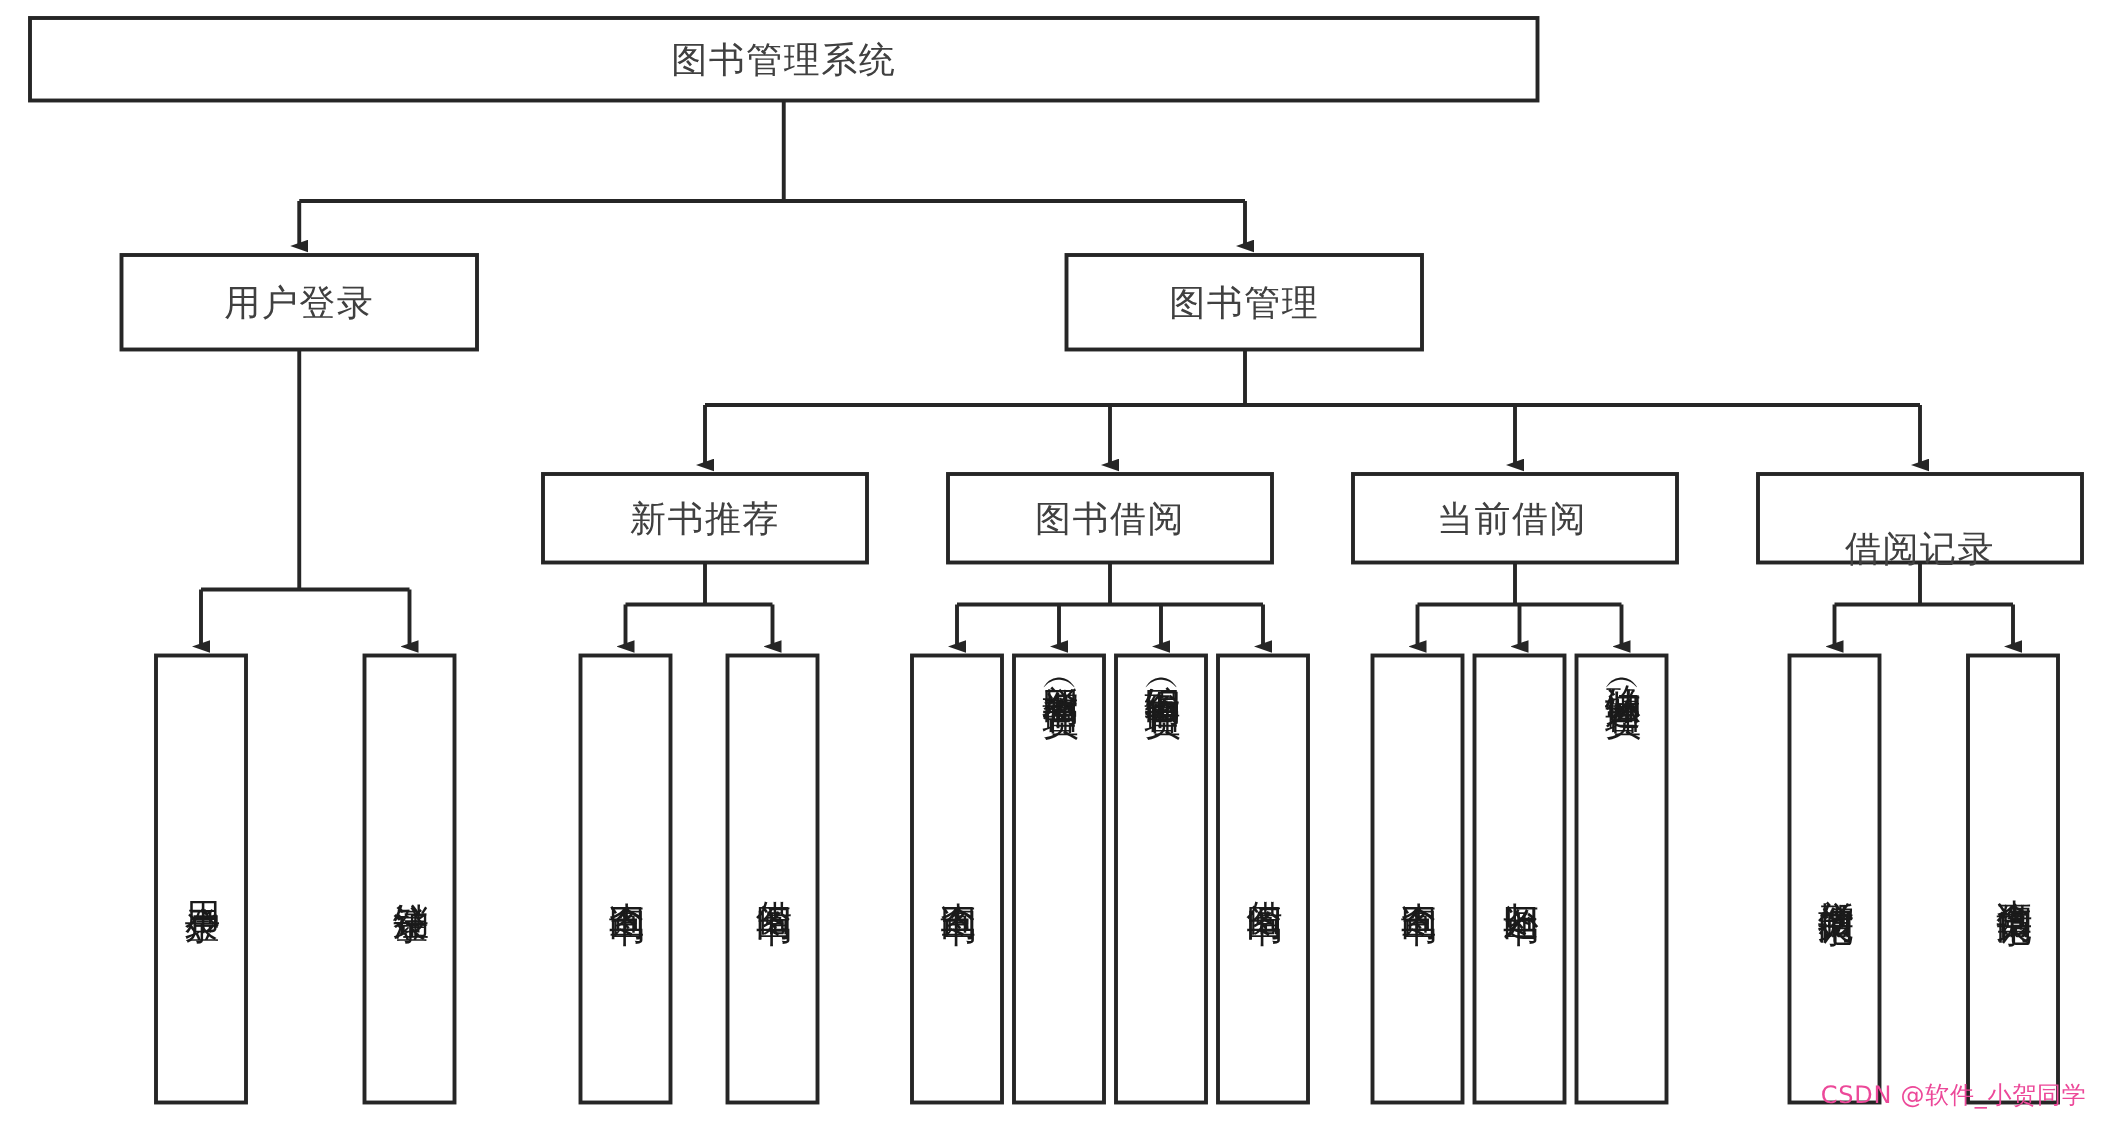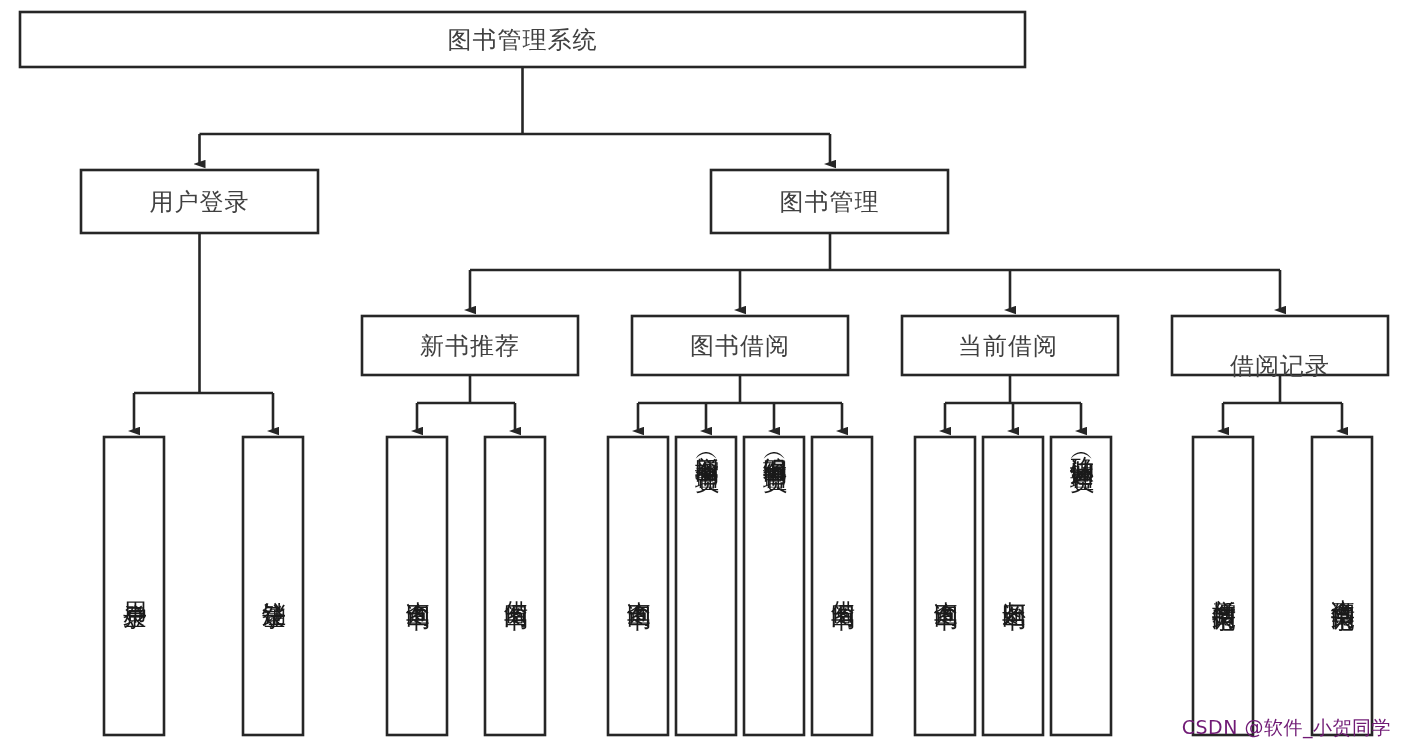--- a/index.html
+++ b/index.html
@@ -63,22 +63,22 @@
     font-size: 24px;
     color: #404040;
     white-space: nowrap;
     letter-spacing: 1px;
   }
   .watermark {
     position: absolute;
     right: 14px;
     bottom: 6px;
     font-family: "DejaVu Sans", "Liberation Sans", sans-serif;
-    font-size: 19px;
-    color: #701a75;
+    font-size: 16px;
+    color: #ec4899;
     white-space: nowrap;
     letter-spacing: 0.5px;
   }
   .connector {
     stroke: #262626;
     stroke-width: 2.6;
     fill: none;
   }
 </style>
 </head>

